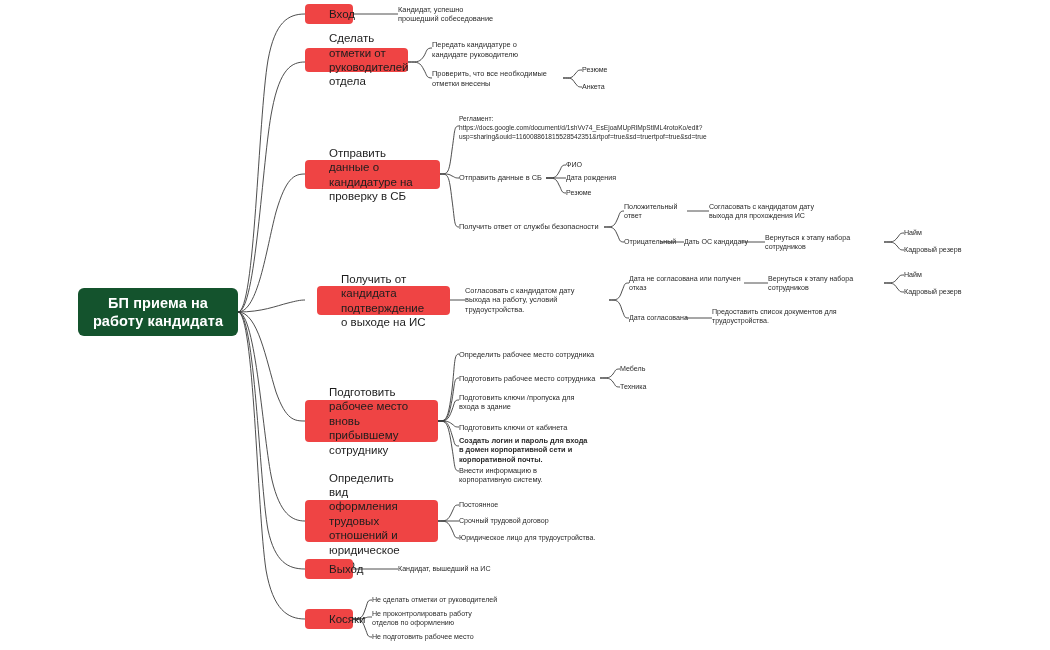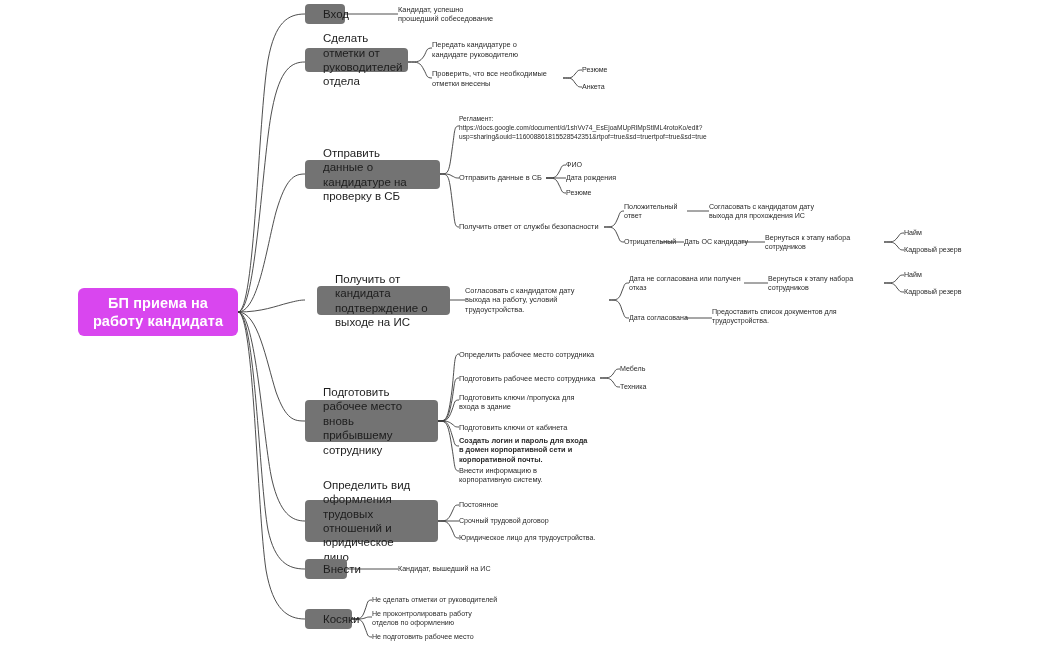--- a/index.html
+++ b/index.html
@@ -29,41 +29,41 @@
     height: 650px;
     pointer-events: none;
   }
   .node {
     position: absolute;
     box-sizing: border-box;
     line-height: 1.25;
   }
   
   .node.root {
-    background: #d946ef;
+    background: #14532d;
     color: #ffffff;
     font-weight: bold;
     font-size: 14.5px;
     border-radius: 6px;
     text-align: center;
     display: flex;
     align-items: center;
     justify-content: center;
     padding: 6px 8px;
     letter-spacing: 0.1px;
   }
   
   .node.l1 {
-    background: #737373;
+    background: #ef4444;
     color: #1d1d1d;
     font-size: 11.5px;
     border-radius: 4px;
     display: flex;
     align-items: center;
-    padding: 5px 18px;
+    padding: 5px 24px;
   }
   
   .node.plain {
     background: transparent;
     font-size: 7.4px;
     color: #2a2a2a;
     display: flex;
     align-items: center;
     padding: 0;
   }
@@ -283,21 +283,21 @@
     <span class="txt">Постоянное</span>
   </div>
   <div class="node plain small" style="left:459px; top:516px; width:110px; height:11px;">
     <span class="txt">Срочный трудовой договор</span>
   </div>
   <div class="node plain small" style="left:459px; top:533px; width:140px; height:11px;">
     <span class="txt">Юридическое лицо для трудоустройства.</span>
   </div>
 
   <div class="node l1" style="left:305px; top:559px; width:42px; height:20px;">
-    <span class="txt">Внести</span>
+    <span class="txt">Выход</span>
   </div>
   <div class="node plain small" style="left:398px; top:564px; width:110px; height:11px;">
     <span class="txt">Кандидат, вышедший на ИС</span>
   </div>
 
   <div class="node l1" style="left:305px; top:609px; width:47px; height:20px;">
     <span class="txt">Косяки</span>
   </div>
   <div class="node plain small" style="left:372px; top:595px; width:135px; height:11px;">
     <span class="txt">Не сделать отметки от руководителей</span>

